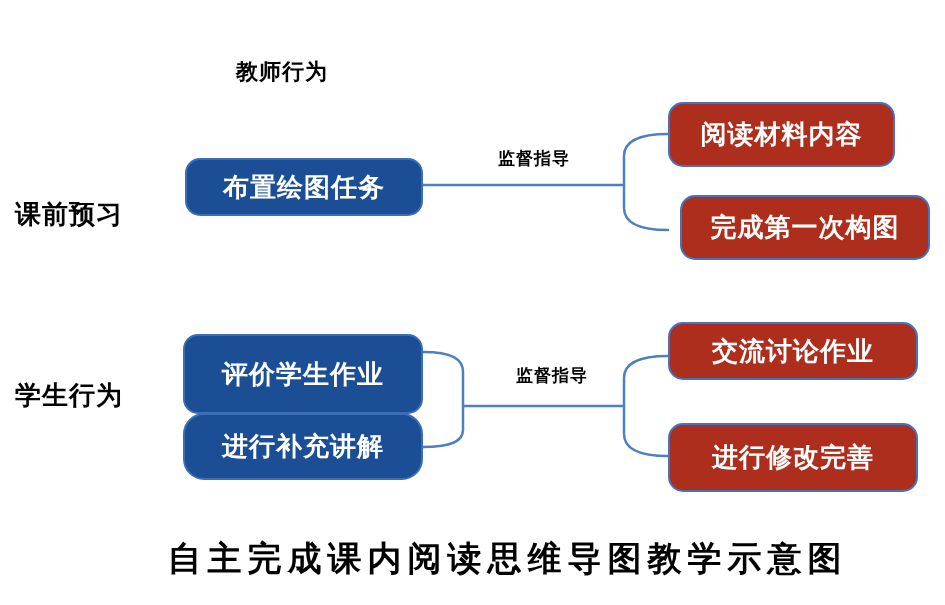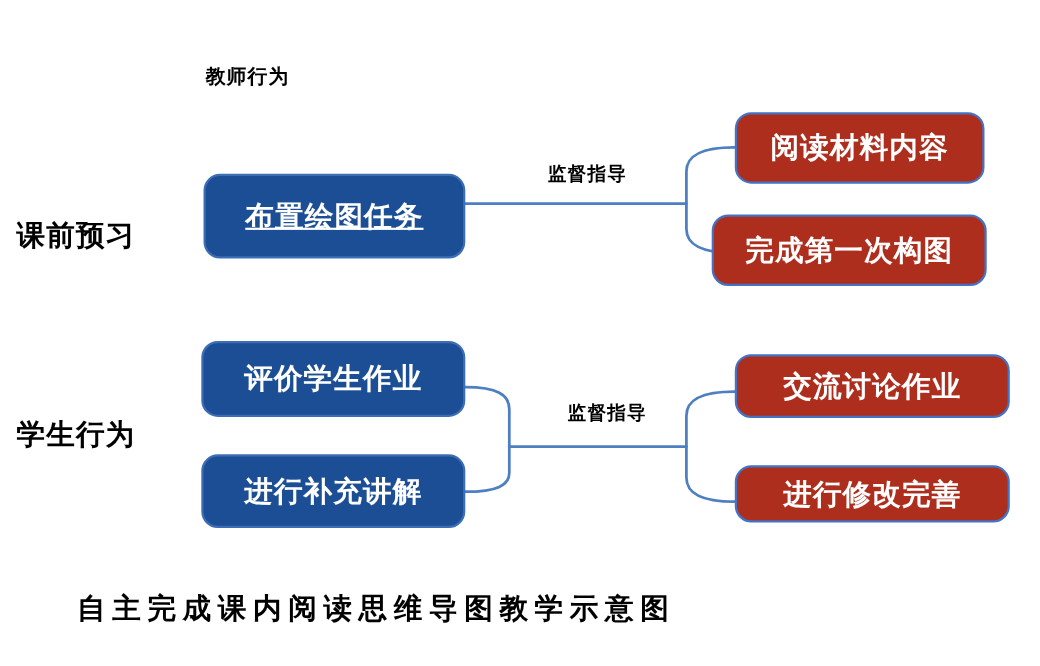--- a/index.html
+++ b/index.html
@@ -19,22 +19,22 @@
     width:945px;height:605px;
     background:var(--bg);
     overflow:hidden;
     font-family:"DejaVu Sans","Liberation Sans",sans-serif;
   }
   .connector-layer{position:absolute;top:0;left:0;width:945px;height:605px;}
   .connector-layer path{stroke:var(--line);stroke-width:2.5;fill:none;stroke-linecap:round;}
   .col-header{
     position:absolute;
     color:var(--label-text);
-    font-size:18px;font-weight:bold;
-    width:190px;
+    font-size:22px;font-weight:bold;
+    text-align:center;width:190px;
     letter-spacing:1px;
   }
   .stage-label{
     position:absolute;
     color:var(--label-text);
     font-size:26px;font-weight:bold;
     letter-spacing:1px;
   }
   .conn-label{
     position:absolute;
@@ -56,22 +56,23 @@
     background:var(--teacher-fill);
     border:2px solid var(--teacher-border);
   }
   .student-node{
     background:var(--student-fill);
     border:2px solid var(--student-border);
   }
   .caption{
     position:absolute;
     left:70px;right:0;top:536px;
+    text-align:center;
     color:var(--label-text);
-    font-size:26px;font-weight:600;
+    font-size:34px;font-weight:600;
     letter-spacing:6px;
     font-family:"DejaVu Serif","Liberation Serif",serif;
   }
 </style>
 </head>
 <body>
 
 <div class="canvas">
 
   <svg class="connector-layer" viewBox="0 0 945 605" xmlns="http://www.w3.org/2000/svg">
@@ -85,26 +86,26 @@
   </svg>
 
   <div class="col-header" style="left:187px;top:57px;">教师行为</div>
 
   <div class="stage-label" style="left:15px;top:169px;margin-top:28px;">课前预习</div>
   <div class="stage-label" style="left:15px;top:378px;">学生行为</div>
 
   <div class="conn-label" style="left:468px;top:147px;">监督指导</div>
   <div class="conn-label" style="left:486px;top:364px;">监督指导</div>
 
-  <div class="node teacher-node" style="left:185px;top:158px;width:238px;height:77px;text-decoration:underline;">布置绘图任务</div>
+  <div class="node teacher-node" style="left:185px;top:158px;width:238px;height:58px;">布置绘图任务</div>
 
   <div class="node student-node" style="left:668px;top:102px;width:227px;height:65px;">阅读材料内容</div>
-  <div class="node student-node" style="left:647px;top:195px;width:250px;height:65px;">完成第一次构图</div>
+  <div class="node student-node" style="left:680px;top:195px;width:250px;height:65px;">完成第一次构图</div>
 
-  <div class="node teacher-node" style="left:183px;top:310px;width:240px;height:69px;">评价学生作业</div>
-  <div class="node teacher-node" style="left:183px;top:413px;width:240px;height:67px;">进行补充讲解</div>
+  <div class="node teacher-node" style="left:183px;top:334px;width:240px;height:80px;">评价学生作业</div>
+  <div class="node teacher-node" style="left:183px;top:413px;width:240px;height:67px;border-radius:21px;">进行补充讲解</div>
 
   <div class="node student-node" style="left:668px;top:322px;width:250px;height:58px;">交流讨论作业</div>
-  <div class="node student-node" style="left:668px;top:423px;width:250px;height:52px;">进行修改完善</div>
+  <div class="node student-node" style="left:668px;top:423px;width:250px;height:69px;">进行修改完善</div>
 
   <div class="caption">自主完成课内阅读思维导图教学示意图</div>
 
 </div>
 
 </body></html>

